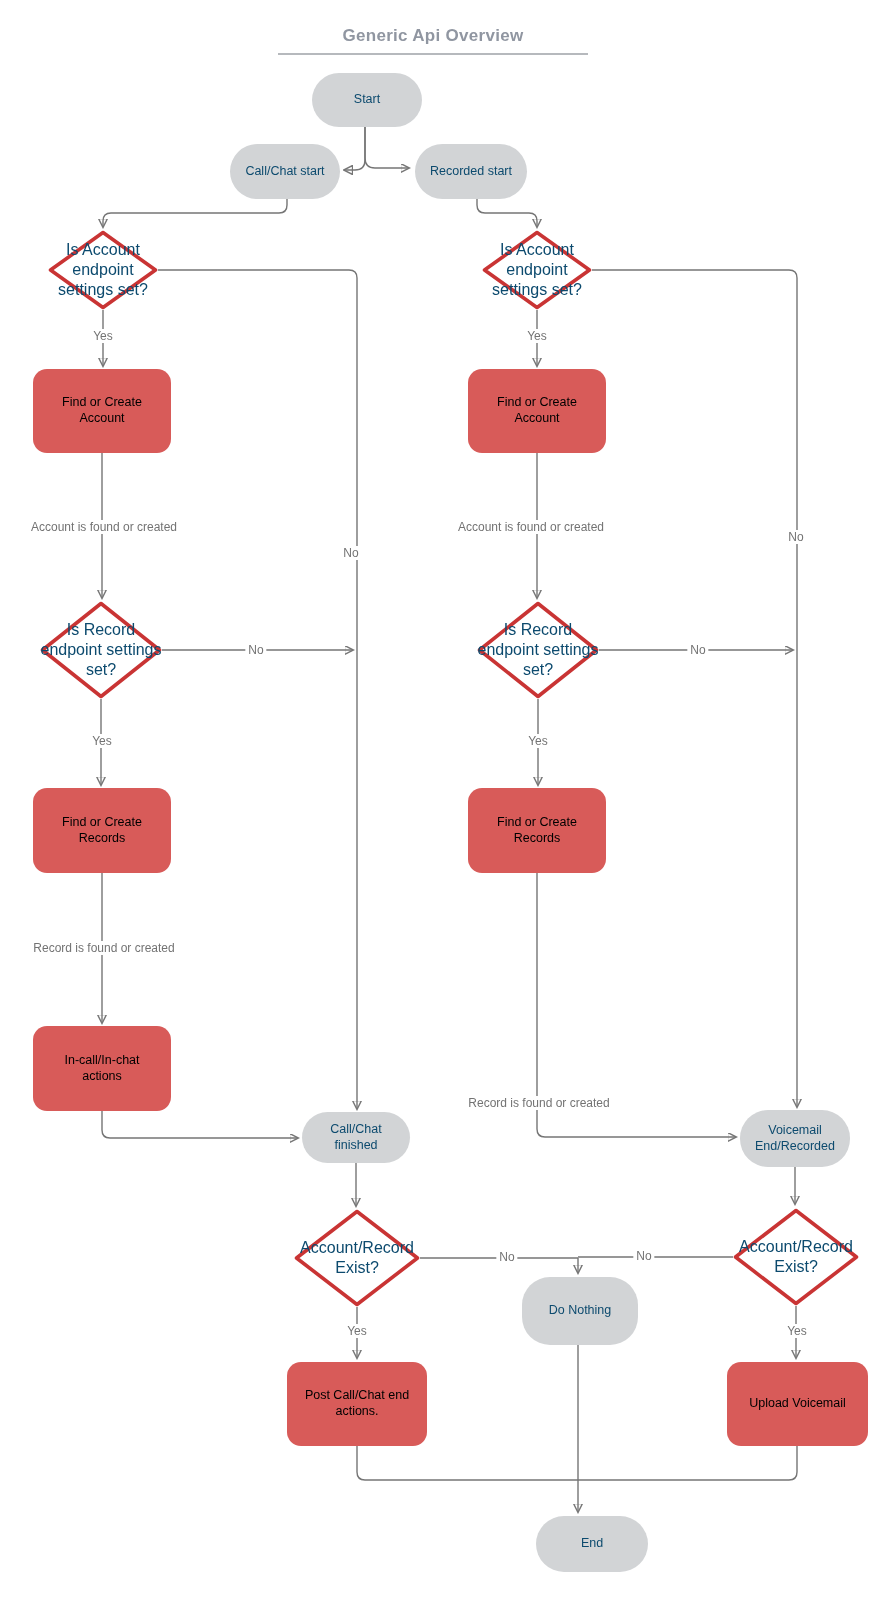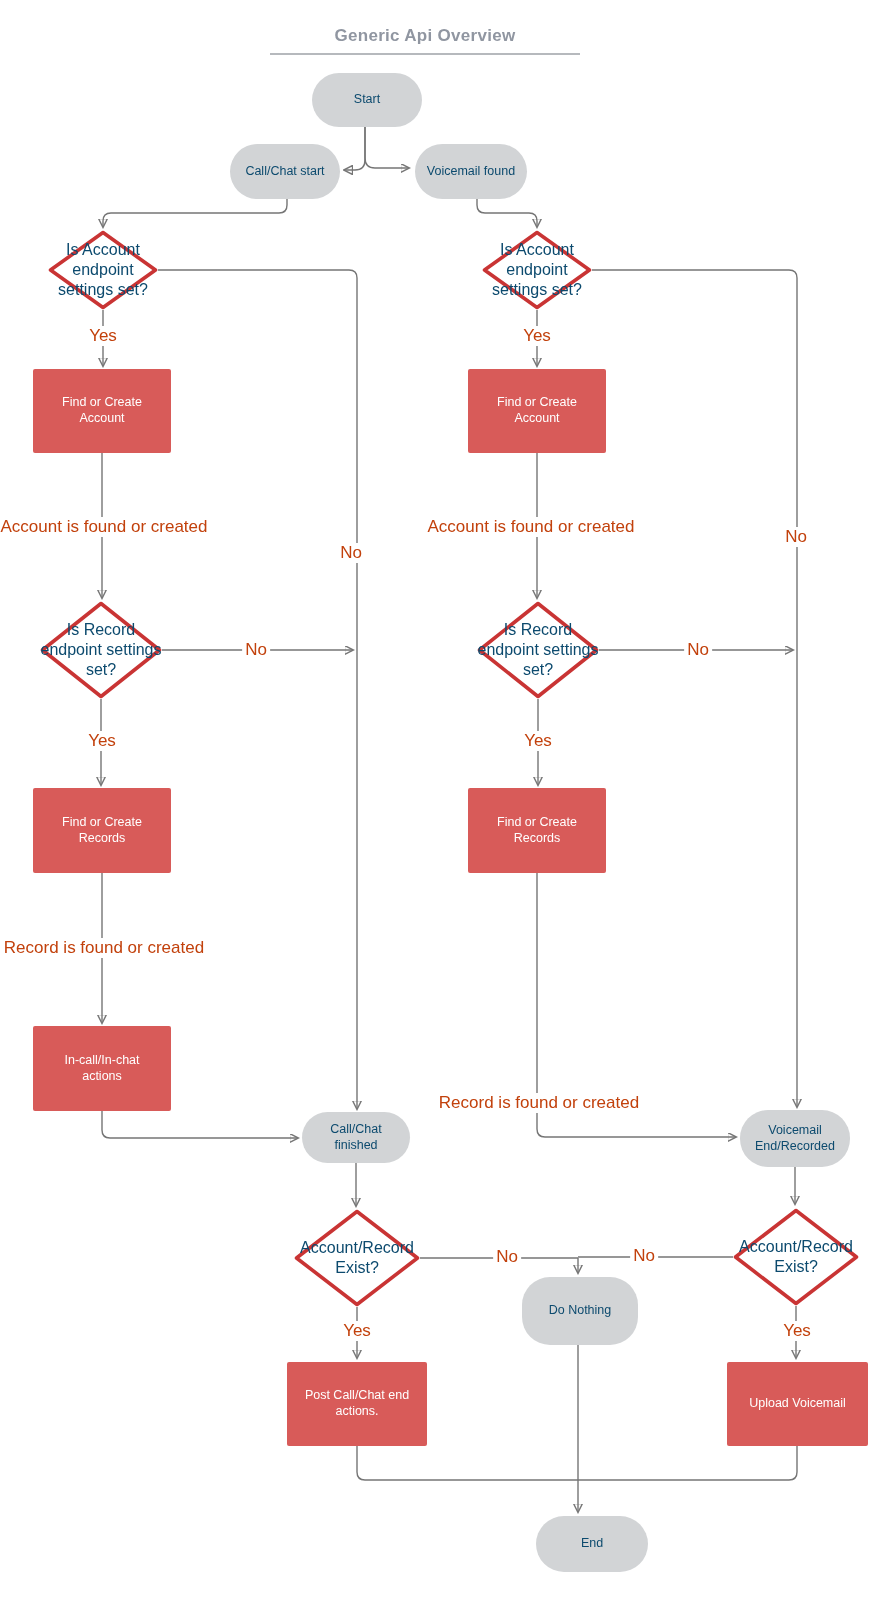--- a/index.html
+++ b/index.html
@@ -1,31 +1,31 @@
 <!DOCTYPE html>
 <html><head>
 <meta charset="utf-8">
 <style>
   html,body{margin:0;padding:0;background:#ffffff;}
   body{font-family:"Liberation Sans",sans-serif;}
   .canvas{position:relative;width:894px;height:1600px;background:#ffffff;overflow:hidden;}
   .edges{position:absolute;left:0;top:0;width:894px;height:1600px;}
   .edges path{fill:none;stroke:#757575;stroke-width:1.4px;}
-  .title{position:absolute;left:270px;top:26px;width:310px;text-align:center;
+  .title{position:absolute;left:278px;top:26px;width:310px;text-align:center;
          font-size:17px;font-weight:bold;color:#9096a1;letter-spacing:.3px;
          padding-bottom:7px;border-bottom:2px solid #b6b9bd;}
   .node{position:absolute;display:flex;align-items:center;justify-content:center;
         text-align:center;font-size:12.5px;color:#0c4a6e;line-height:1.25;box-sizing:border-box;}
   .pill{background:#d2d4d6;border-radius:28px;padding:2px 8px;}
-  .process{background:#d85b59;border-radius:2px;color:#ffffff;padding:6px 10px;}
+  .process{background:#d85b59;border-radius:14px;color:#000000;padding:6px 10px;}
   .diamond{background:transparent;}
   .diamond svg{position:absolute;left:0;top:0;width:100%;height:100%;}
   .diamond .dtext{position:relative;z-index:2;font-size:16px;width:118%;}
   .elabel{position:absolute;transform:translate(-50%,-50%);background:#ffffff;
-          padding:0 3px;font-size:17px;color:#c2410c;white-space:nowrap;z-index:3;}
+          padding:0 3px;font-size:12px;color:#737373;white-space:nowrap;z-index:3;}
 </style>
 </head>
 <body>
 
 <div class="canvas">
 
   <svg class="edges">
     <defs>
       <marker id="arr" markerWidth="10" markerHeight="10" refX="8.5" refY="4.5" orient="auto" markerUnits="userSpaceOnUse">
         <path d="M0,0 L9,4.5 L0,9 Z" fill="#2e2e2e" stroke="none"></path>
@@ -63,21 +63,21 @@
 
   <div class="title">Generic Api Overview</div>
 
   <div class="node pill" style="left:312px;top:73px;width:110px;height:54px;">
       <span>Start</span>
     </div>
   <div class="node pill" style="left:230px;top:144px;width:110px;height:55px;">
       <span>Call/Chat start</span>
     </div>
   <div class="node pill" style="left:415px;top:144px;width:112px;height:55px;">
-      <span>Voicemail found</span>
+      <span>Recorded start</span>
     </div>
   <div class="node pill" style="left:302px;top:1112px;width:108px;height:51px;">
       <span>Call/Chat finished</span>
     </div>
   <div class="node pill" style="left:740px;top:1110px;width:110px;height:57px;">
       <span>Voicemail End/Recorded</span>
     </div>
   <div class="node pill" style="left:522px;top:1277px;width:116px;height:68px;justify-content:center;">
       <span>Do Nothing</span>
     </div>

